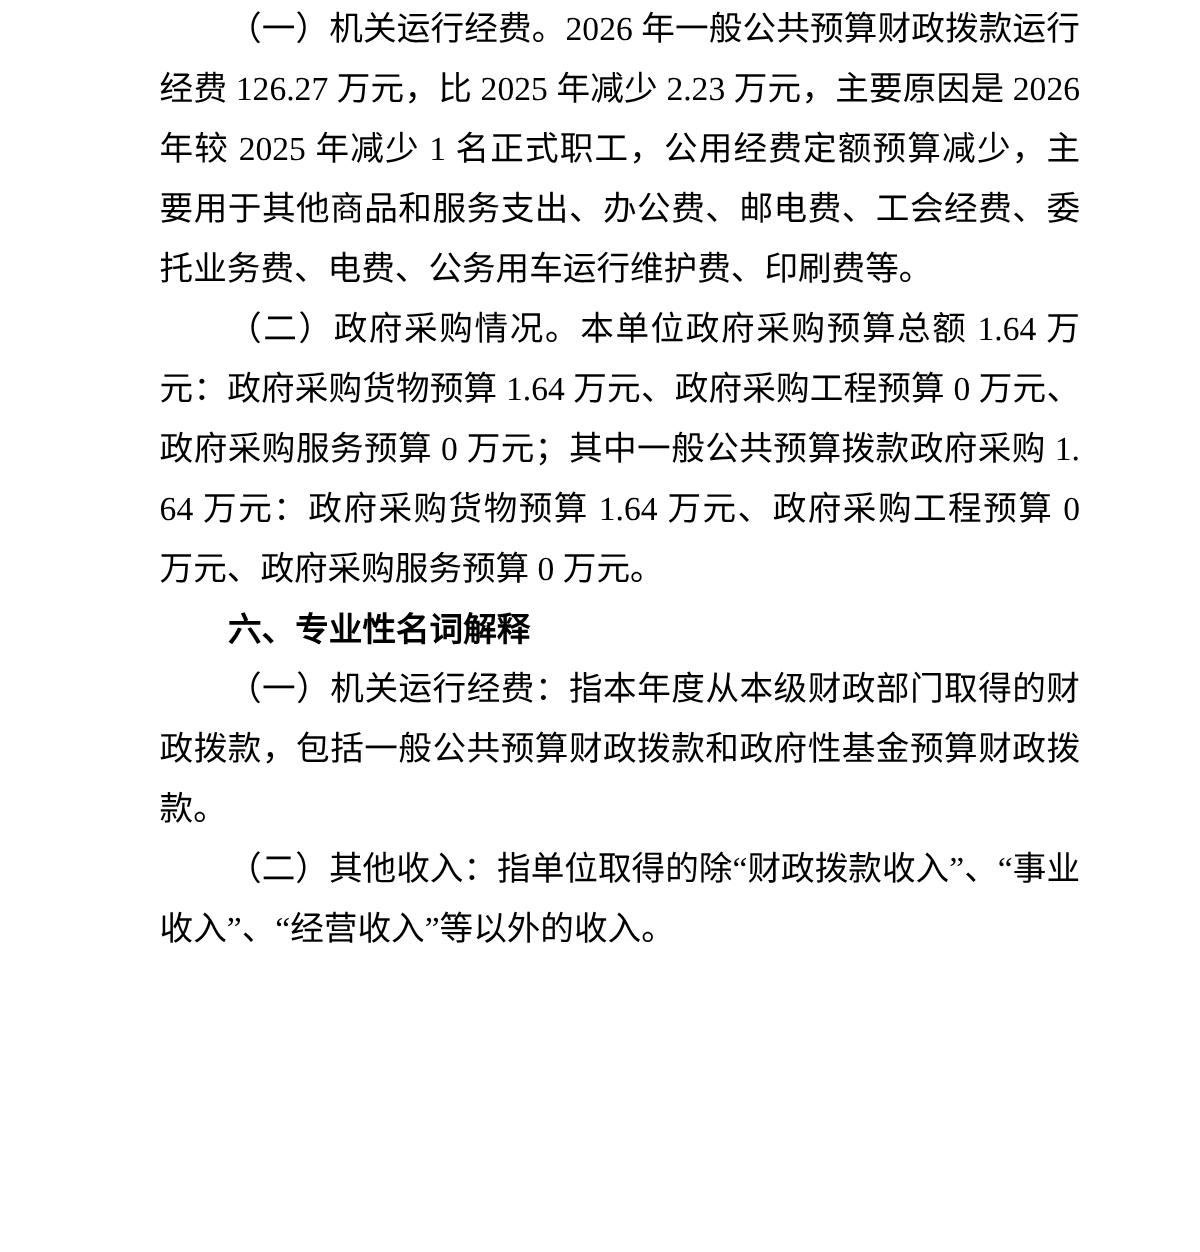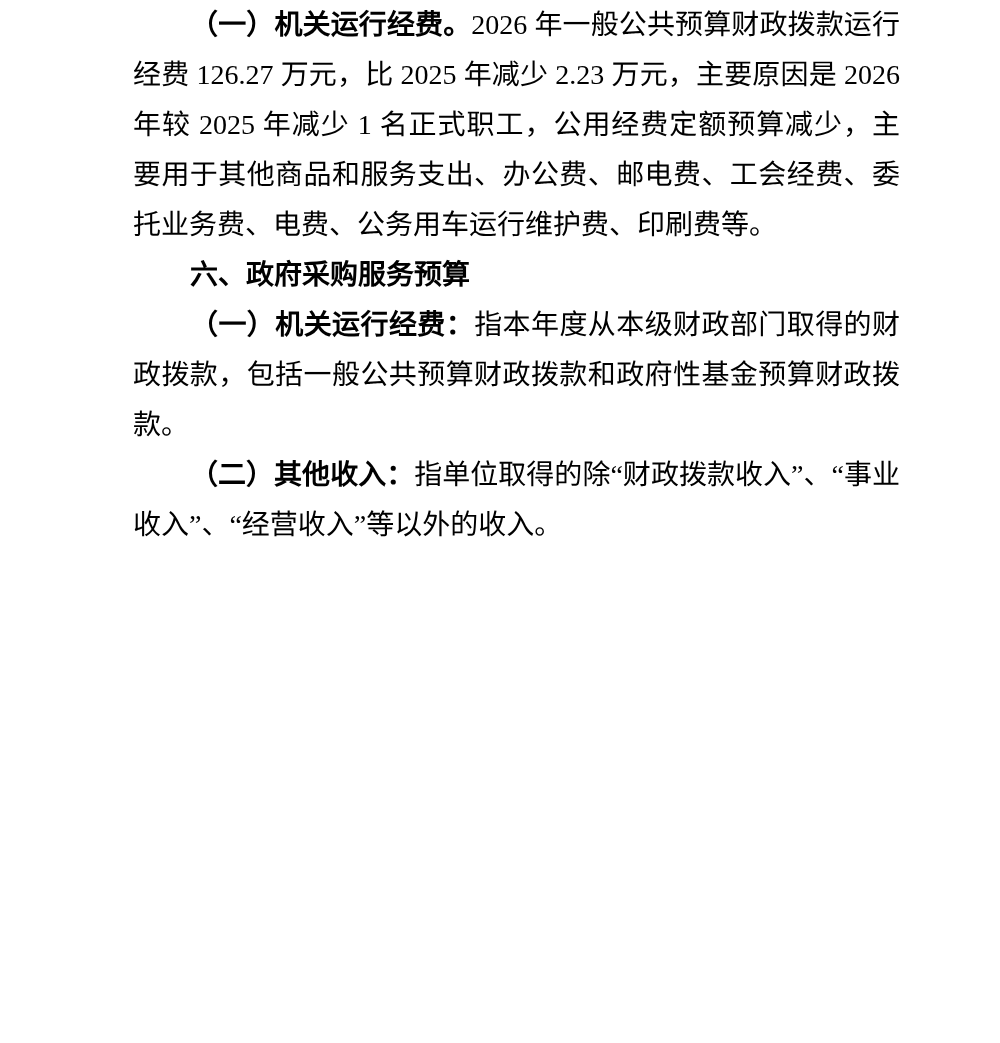--- a/index.html
+++ b/index.html
@@ -28,36 +28,37 @@
   }
   .doc-paragraph {
     margin: 0;
     padding: 0;
     text-indent: 57px;
     text-align: justify;
     text-justify: inter-ideograph;
     word-break: break-all;
   }
   .doc-paragraph .lead {
-    font-weight: 700;
+    font-weight: 400;
   }
   .doc-heading {
     margin: 0;
     padding: 0;
     text-indent: 57px;
     font-size: 28px;
     line-height: 50px;
     font-weight: 700;
     font-family: "Liberation Sans", "DejaVu Sans", sans-serif;
     text-align: left;
   }
 </style>
 </head>
 <body>
 
 <div class="page">
   <div class="doc-content" id="doc-content">
       <p class="doc-paragraph"><b class="lead">（一）机关运行经费。</b><span>2026 年一般公共预算财政拨款运行经费 126.27 万元，比 2025 年减少 2.23 万元，主要原因是 2026 年较 2025 年减少 1 名正式职工，公用经费定额预算减少，主要用于其他商品和服务支出、办公费、邮电费、工会经费、委托业务费、电费、公务用车运行维护费、印刷费等。</span></p>
-      <h2 class="doc-heading">六、政府采购服务预算</h2>
+      <p class="doc-paragraph"><b class="lead">（二）政府采购情况。</b><span>本单位政府采购预算总额 1.64 万元：政府采购货物预算 1.64 万元、政府采购工程预算 0 万元、政府采购服务预算 0 万元；其中一般公共预算拨款政府采购 1.64 万元：政府采购货物预算 1.64 万元、政府采购工程预算 0 万元、政府采购服务预算 0 万元。</span></p>
+      <h2 class="doc-heading">六、专业性名词解释</h2>
       <p class="doc-paragraph"><b class="lead">（一）机关运行经费：</b><span>指本年度从本级财政部门取得的财政拨款，包括一般公共预算财政拨款和政府性基金预算财政拨款。</span></p>
       <p class="doc-paragraph"><b class="lead">（二）其他收入：</b><span>指单位取得的除“财政拨款收入”、“事业收入”、“经营收入”等以外的收入。</span></p>
     </div>
 </div>
 
 </body></html>

